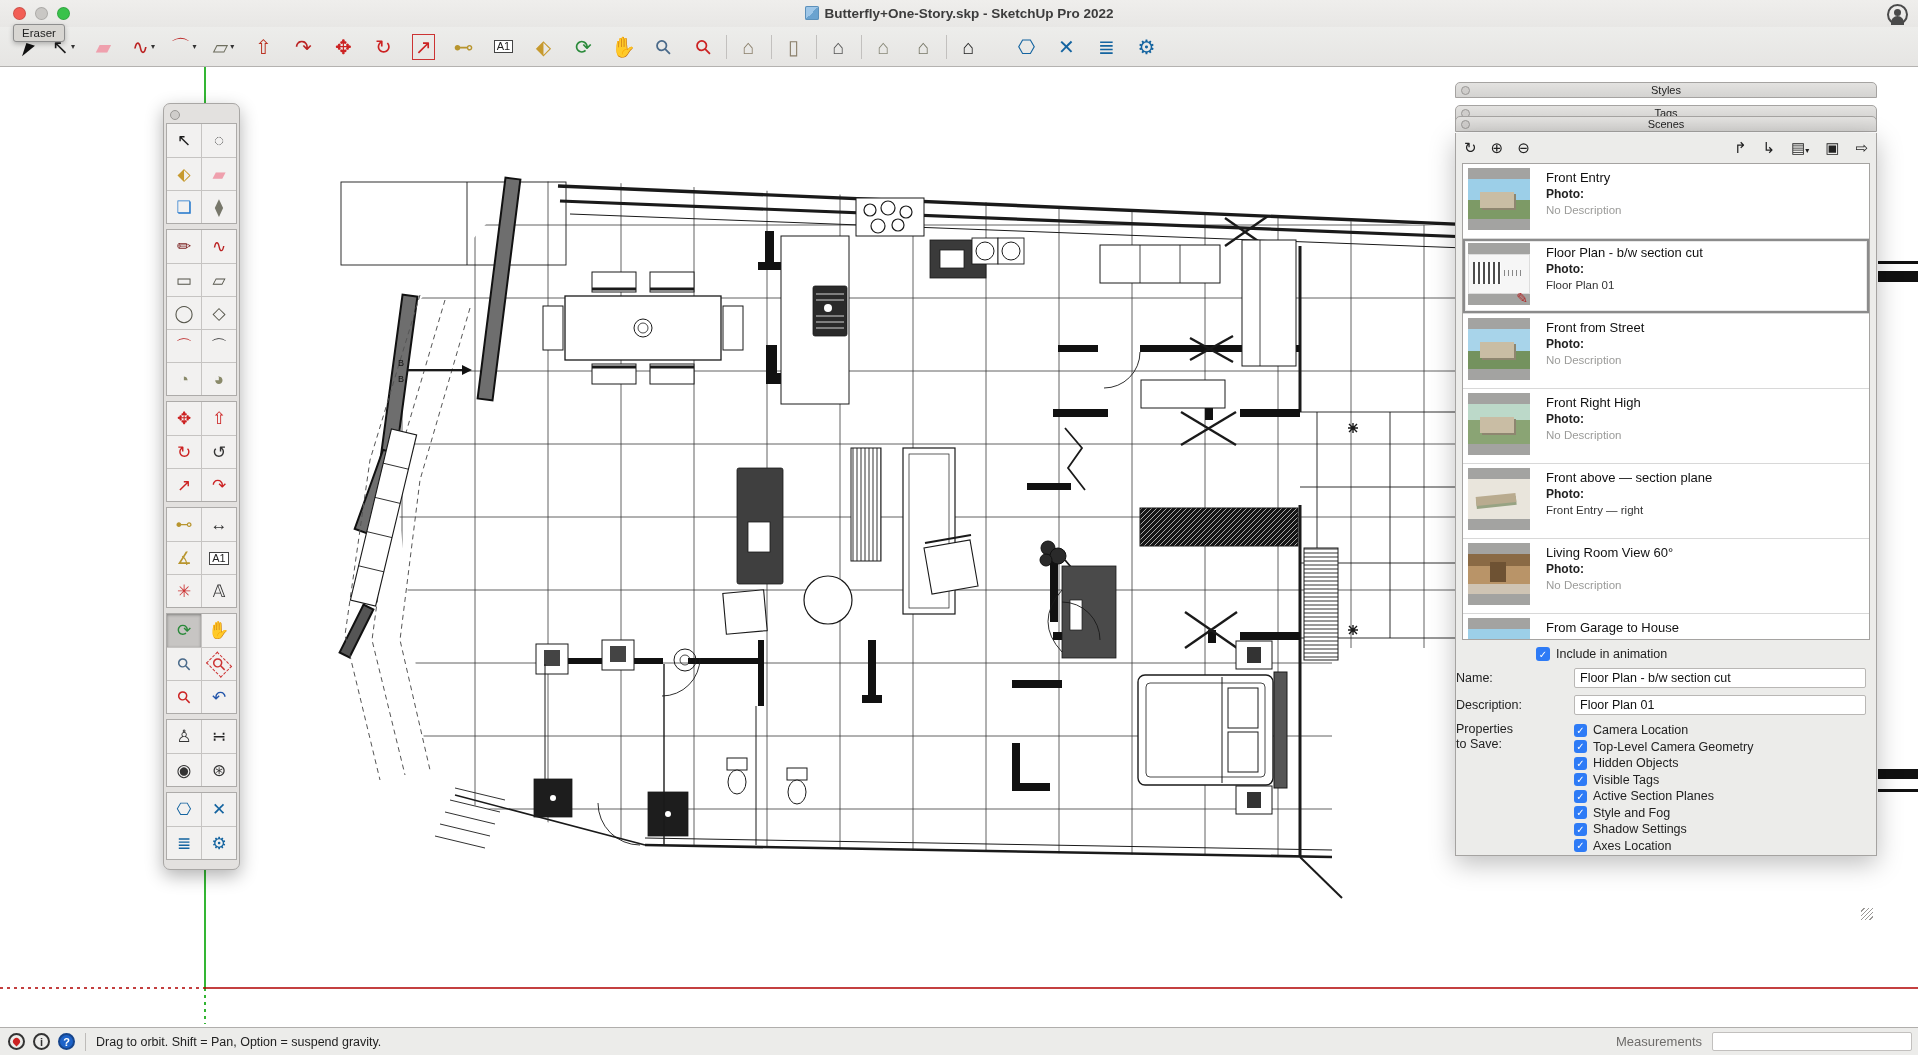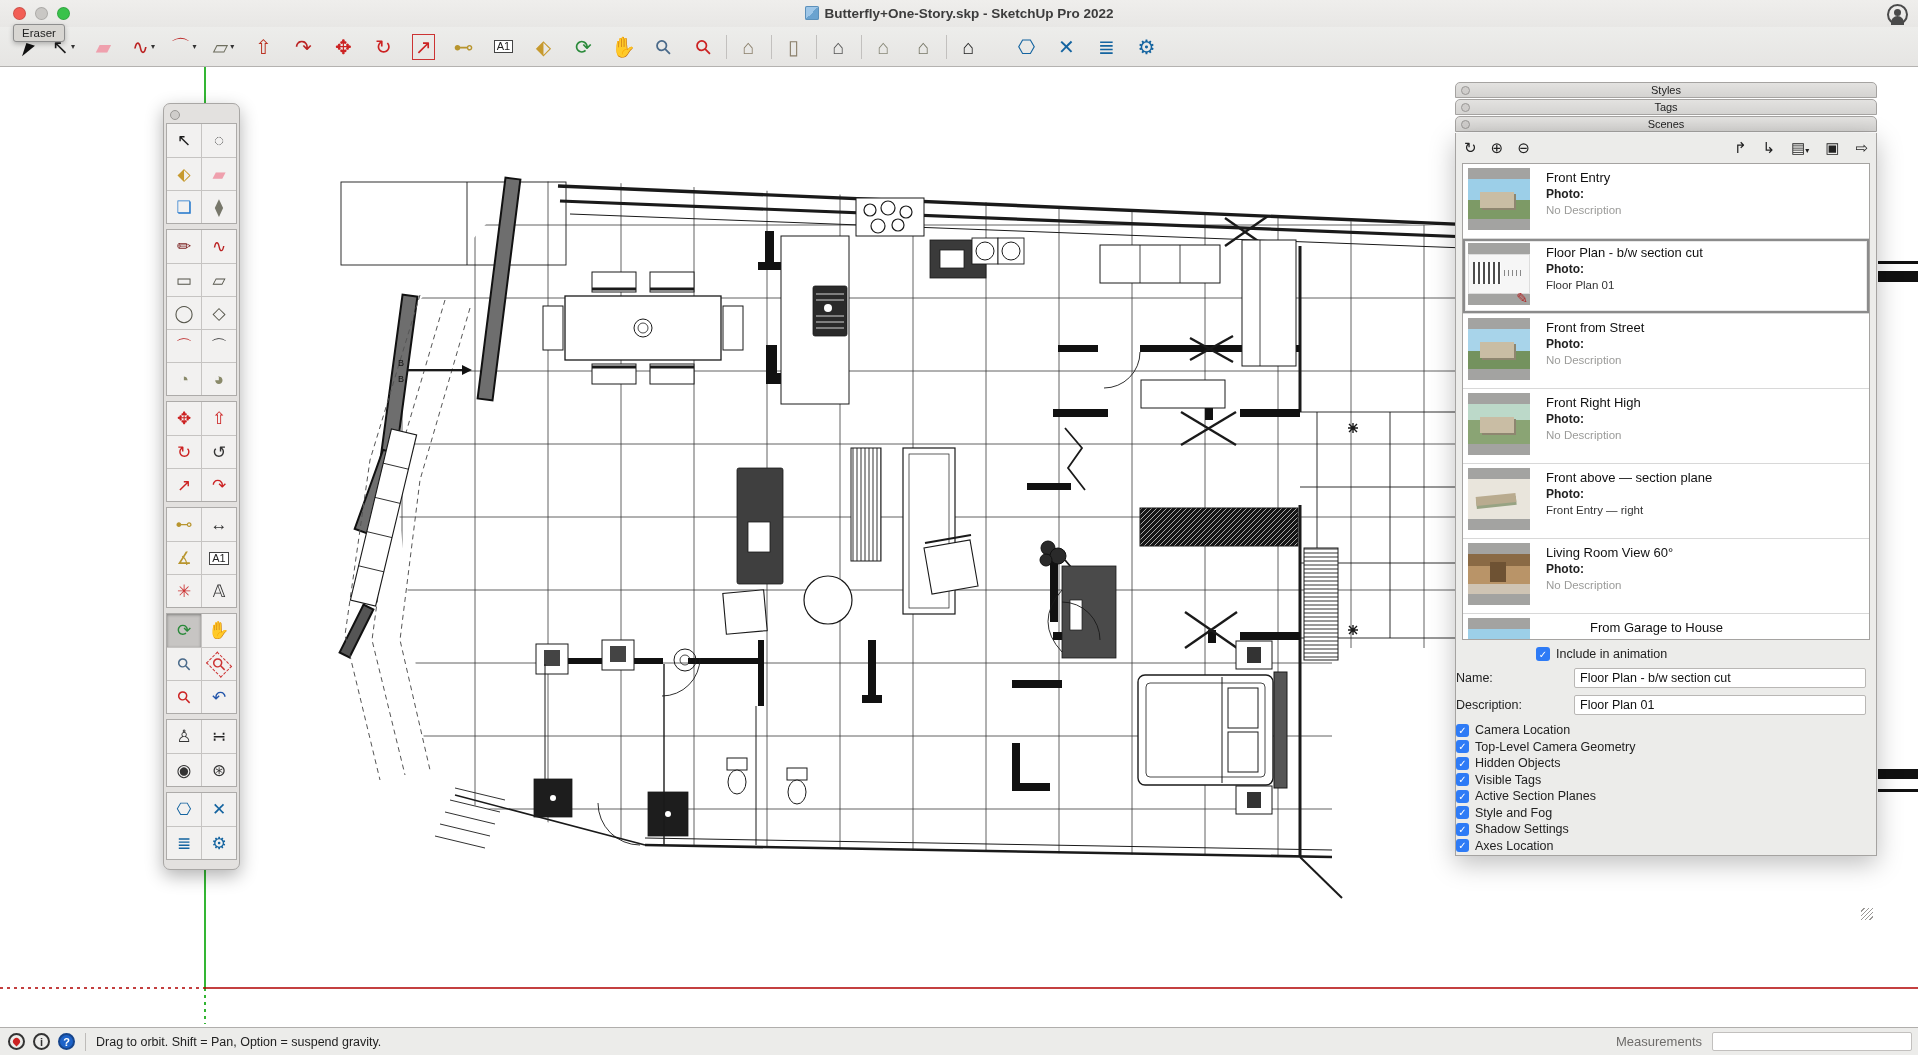--- a/index.html
+++ b/index.html
@@ -90,21 +90,21 @@
     background:#ececea; border:1px solid #a5a3a1; border-top:none; z-index:45;
     box-shadow:0 8px 24px rgba(0,0,0,.25); }
   .scenes-toolbar { height:30px; display:flex; align-items:center; padding:0 8px; }
   .st-ic { font-size:15px; color:#222; margin-right:14px; cursor:default; }
   .st-ic.right { margin-right:0; margin-left:16px; }
   .st-spacer { flex:1; }
   .st-caret { font-size:8px; }
   .scene-list { margin:0 6px; height:477px; background:#fff; border:1px solid #a5a3a1; overflow:hidden; }
   .scene-item { display:flex; padding:4px 5px; border-bottom:1px solid #d8d8d8; background:#fff; height:75px; }
   .scene-item.sel { box-shadow:inset 0 0 0 2px #8b8b8b, inset 0 0 0 3px #e8e8e8; }
-  .scene-item.partial { height:28px; overflow:hidden; border-bottom:none;gap:44px; }
+  .scene-item.partial { height:28px; overflow:hidden; border-bottom:none; }
   .thumb { width:62px; height:62px; background:#a3a3a1; flex:none; position:relative; overflow:hidden; }
   .thumb .photo { position:absolute; left:0; top:11px; width:62px; height:40px; }
   .photo.ext1 { background:linear-gradient(180deg,#9ccfe8 0 52%,#7d9a66 52% 100%); }
   .photo.ext1:before, .photo.ext2:before, .photo.ext3:before { content:""; position:absolute; left:12px; top:13px;
     width:34px; height:16px; background:#c9bda4; box-shadow:2px 2px 0 #8e8670; }
   .photo.plan { background:#f6f6f6; box-shadow:inset 0 0 0 1px #ddd; }
   .photo.plan:before { content:""; position:absolute; left:5px; top:8px; width:28px; height:22px;
     background:repeating-linear-gradient(90deg,#222 0 2px,#fff 2px 5px),
                repeating-linear-gradient(0deg,#333 0 2px,transparent 2px 6px); opacity:.8; }
   .photo.plan:after { content:""; position:absolute; left:36px; top:16px; width:20px; height:6px;
@@ -720,21 +720,21 @@
           </div>
         </div>
       </div>
   </div>
 
   <div id="tray-headers">
       <div class="tray-header" style="top: 82px;">
         <span class="dot"></span>
         <span class="lbl">Styles</span>
       </div>
-      <div class="tray-header" style="top: 99px;">
+      <div class="tray-header" style="top: 105px;">
         <span class="dot"></span>
         <span class="lbl">Tags</span>
       </div>
       <div class="tray-header" style="top: 116px;">
         <span class="dot"></span>
         <span class="lbl">Scenes</span>
       </div>
     </div>
   <div class="scenes-body">
     <div class="scenes-toolbar" id="scenes-toolbar">
@@ -826,20 +826,24 @@
       </div>
       <div class="prow">
         <span class="plabel">Name:</span>
         <input class="pinput" value="Floor Plan - b/w section cut" style="">
       </div>
       <div class="prow">
         <span class="plabel">Description:</span>
         <input class="pinput" value="Floor Plan 01" style="">
       </div>
       <div class="props-save">
+        <span class="plabel">
+          <span>Properties</span><br>
+          <span>to Save:</span>
+        </span>
         <div id="props-checkboxes">
             <div class="cb-row">
               <span class="cb" style="width: 13px; height: 13px;">✓</span>
               <span>Camera Location</span>
             </div>
             <div class="cb-row">
               <span class="cb" style="width: 13px; height: 13px;">✓</span>
               <span>Top-Level Camera Geometry</span>
             </div>
             <div class="cb-row">

